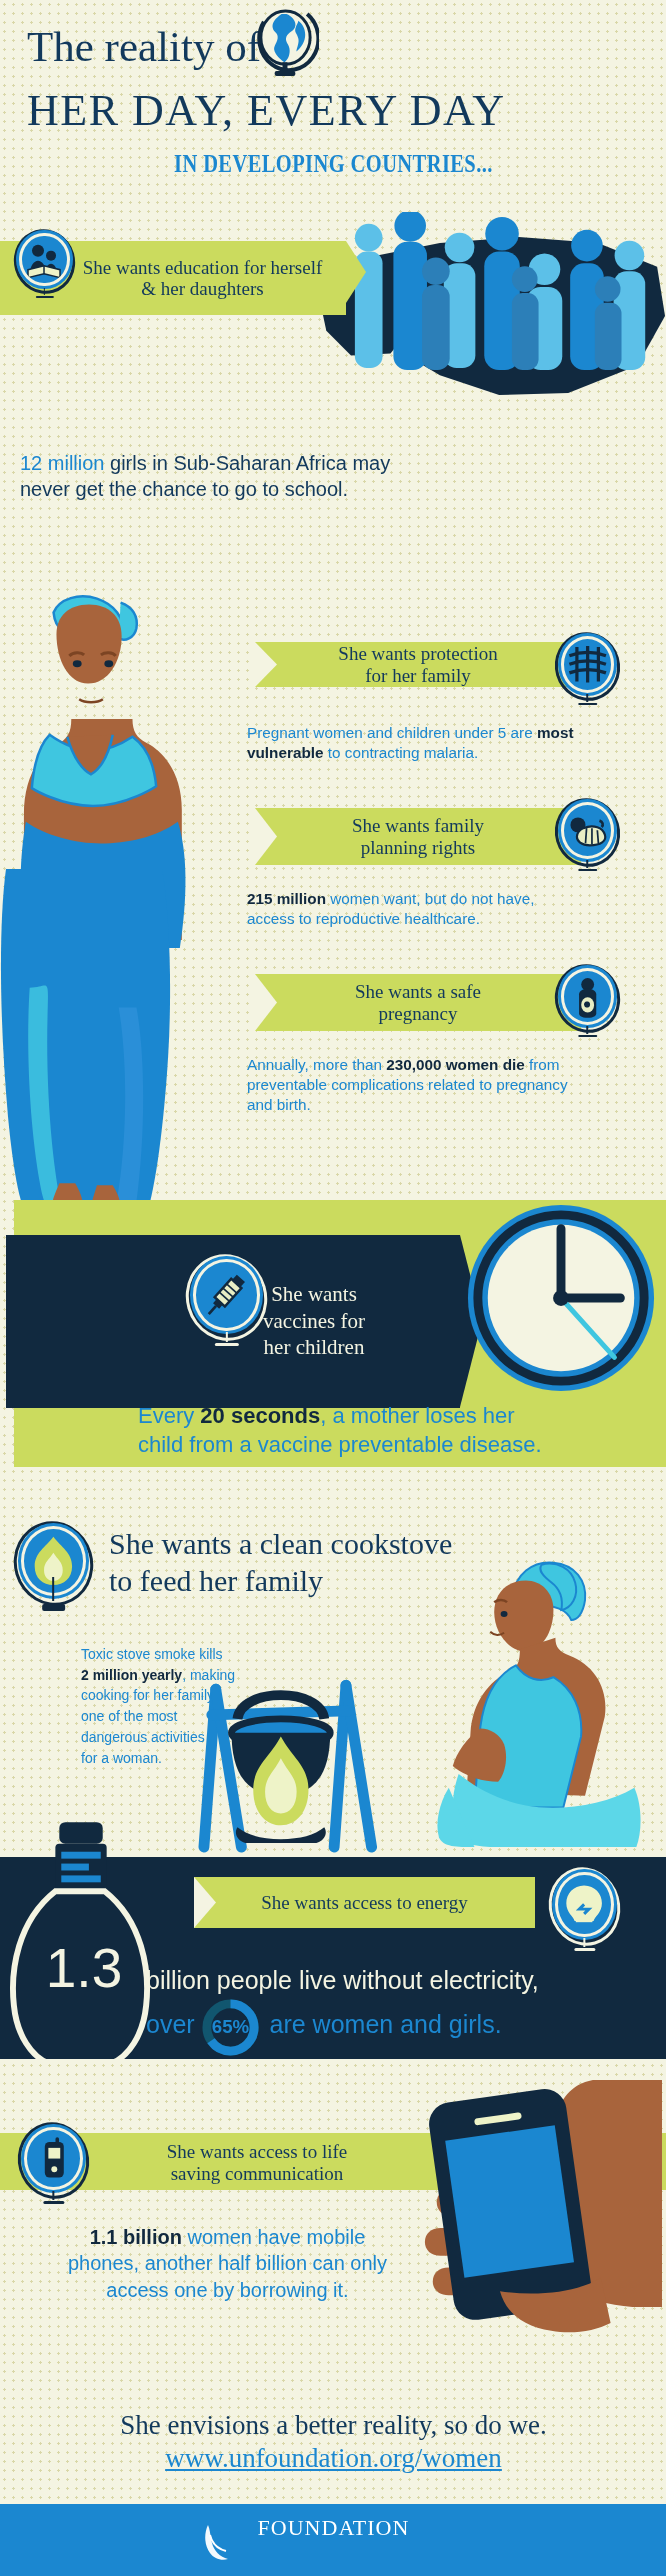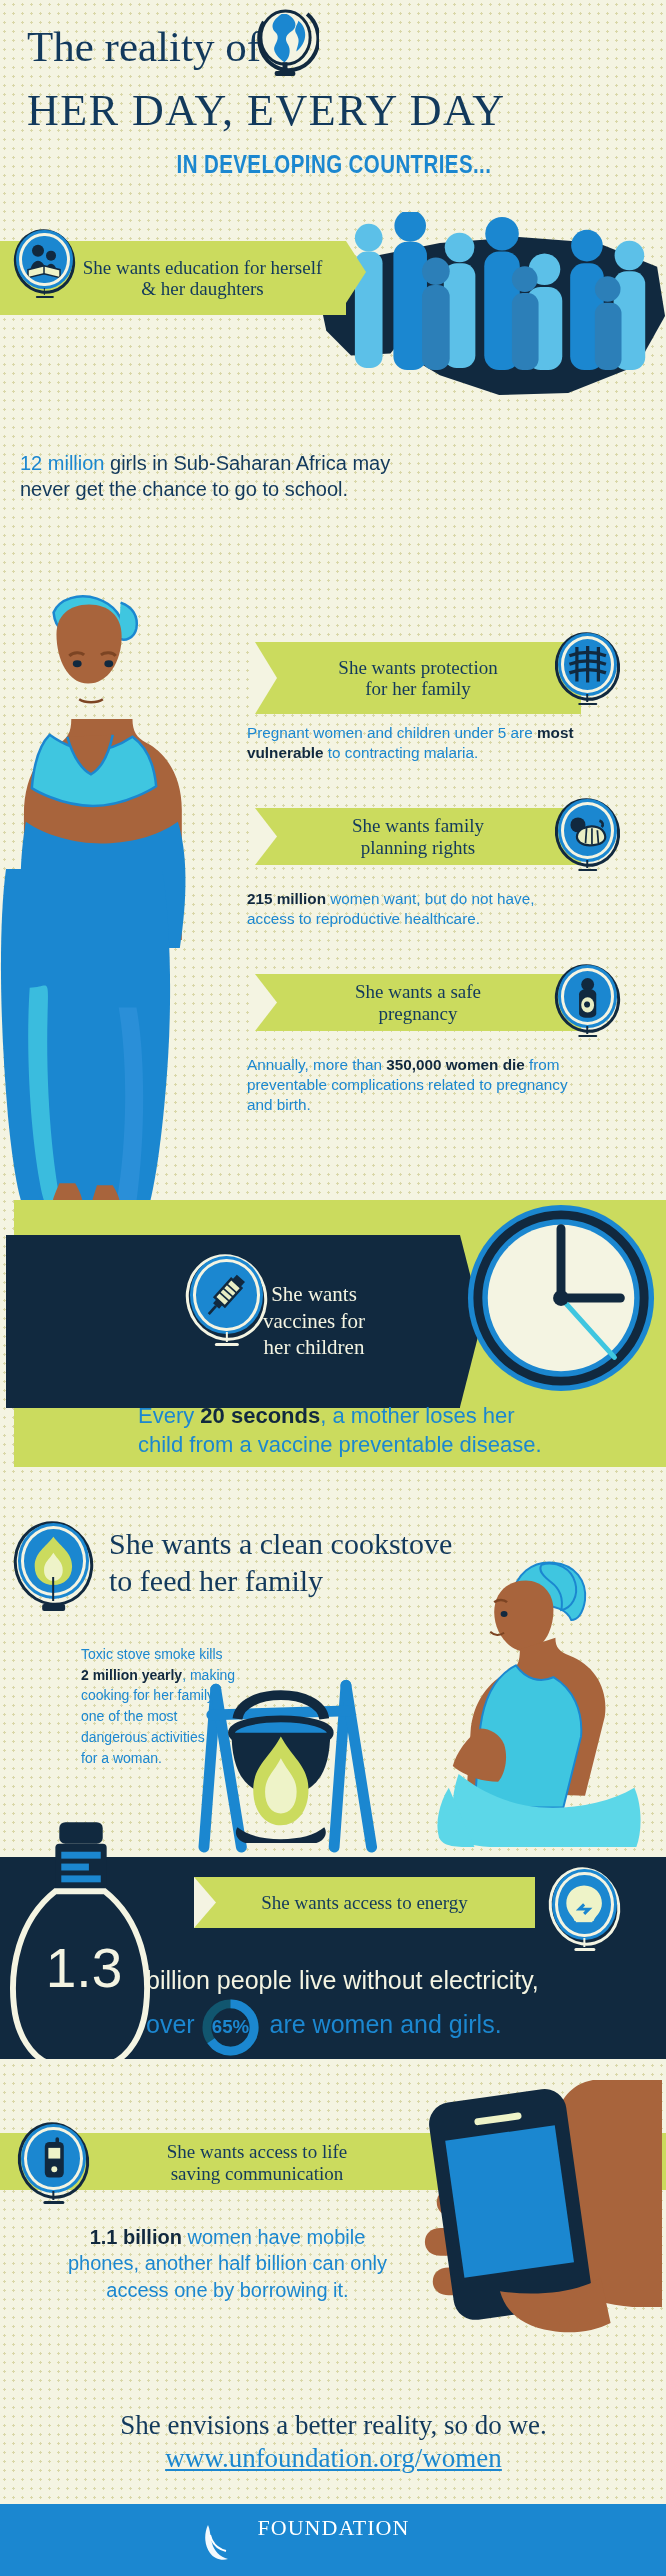--- a/index.html
+++ b/index.html
@@ -24,21 +24,21 @@
     letter-spacing:0px;
   }
   #title-line2 {
     position:absolute; left:27px; top:85px;
     font-family:"Liberation Serif", serif; font-size:44px; color:#12395c;
     letter-spacing:1.5px; white-space:nowrap;
   }
   #header-globe { position:absolute; left:252px; top:8px; width:67px; height:71px; }
   #subtitle {
     position:absolute; left:0; top:150px; width:667px; text-align:center;
-    font-family:Liberation Sans, sans-serif;
+    font-family:Liberation Serif, serif;
     font-weight:bold; font-size:25px; color:#1b87d0; letter-spacing:0.5px;
   }
   #subtitle span { display:inline-block; transform:scaleX(0.82); transform-origin:center; }
 
   
   .globe { position:absolute; }
   .globe .ring {
     position:absolute; left:0; top:0; right:0; bottom:0;
     border:3px solid #11293f; border-radius:50%;
     transform:rotate(-16deg);
@@ -101,21 +101,21 @@
 
   #africa { position:absolute; left:272px; top:237px; width:395px; height:158px; }
   #crowd { position:absolute; left:341px; top:212px; width:326px; height:158px; }
   #edu-stat { left:20px; top:450px; width:415px; font-size:20px; }
 
   
   #woman { position:absolute; left:-6px; top:573px; width:198px; height:375px; }
   #woman-dress { position:absolute; left:0px; top:869px; width:183px; height:346px; }
 
   
-  #b1 { left:255px; top:642px; width:326px; height:72px; }
+  #b1 { left:255px; top:642px; width:326px; height:45px; }
   #b1 .lbl { font-size:19px; }
   #b1-globe { left:555px; top:632px; width:65px; height:69px; }
   #s1 { left:247px; top:723px; width:395px; font-size:15.3px; }
 
   #b2 { left:255px; top:808px; width:326px; height:57px; }
   #b2 .lbl { font-size:19px; }
   #b2-globe { left:555px; top:798px; width:65px; height:69px; }
   #s2 { left:247px; top:889px; width:395px; font-size:15.3px; }
 
   #b3 { left:255px; top:974px; width:326px; height:57px; }
@@ -372,21 +372,21 @@
       <svg viewBox="0 0 44 44" width="100%" height="100%">
         <circle cx="22" cy="11" r="6" fill="#11293f"></circle>
         <path d="M14 20c0-3 4-5 8-5s8 2 8 5v18c0 3-4 4-8 4s-8-1-8-4z" fill="#11293f"></path>
         <ellipse cx="22" cy="30" rx="6" ry="7" fill="#e9eec4"></ellipse>
         <path d="M20 27c3-1 5 1 4 4-1 2-4 2-5 0-1-2 0-3 1-4z" fill="#11293f"></path>
       </svg>
     </div>
     <div class="stand"></div>
   </div>
   <div class="stat" id="s3">
-    <span>Annually, more than </span><b>350,000 women die</b><span> from</span><br>
+    <span>Annually, more than </span><b>230,000 women die</b><span> from</span><br>
     <span>preventable complications related to pregnancy</span><br>
     <span>and birth.</span>
   </div>
 
   <div id="vaccine-green"></div>
   <div id="vaccine-navy"></div>
 
   <div class="banner" id="b4">
     <div class="lbl" style="color:#f4f4e2;">
       <span>She wants</span><br>

